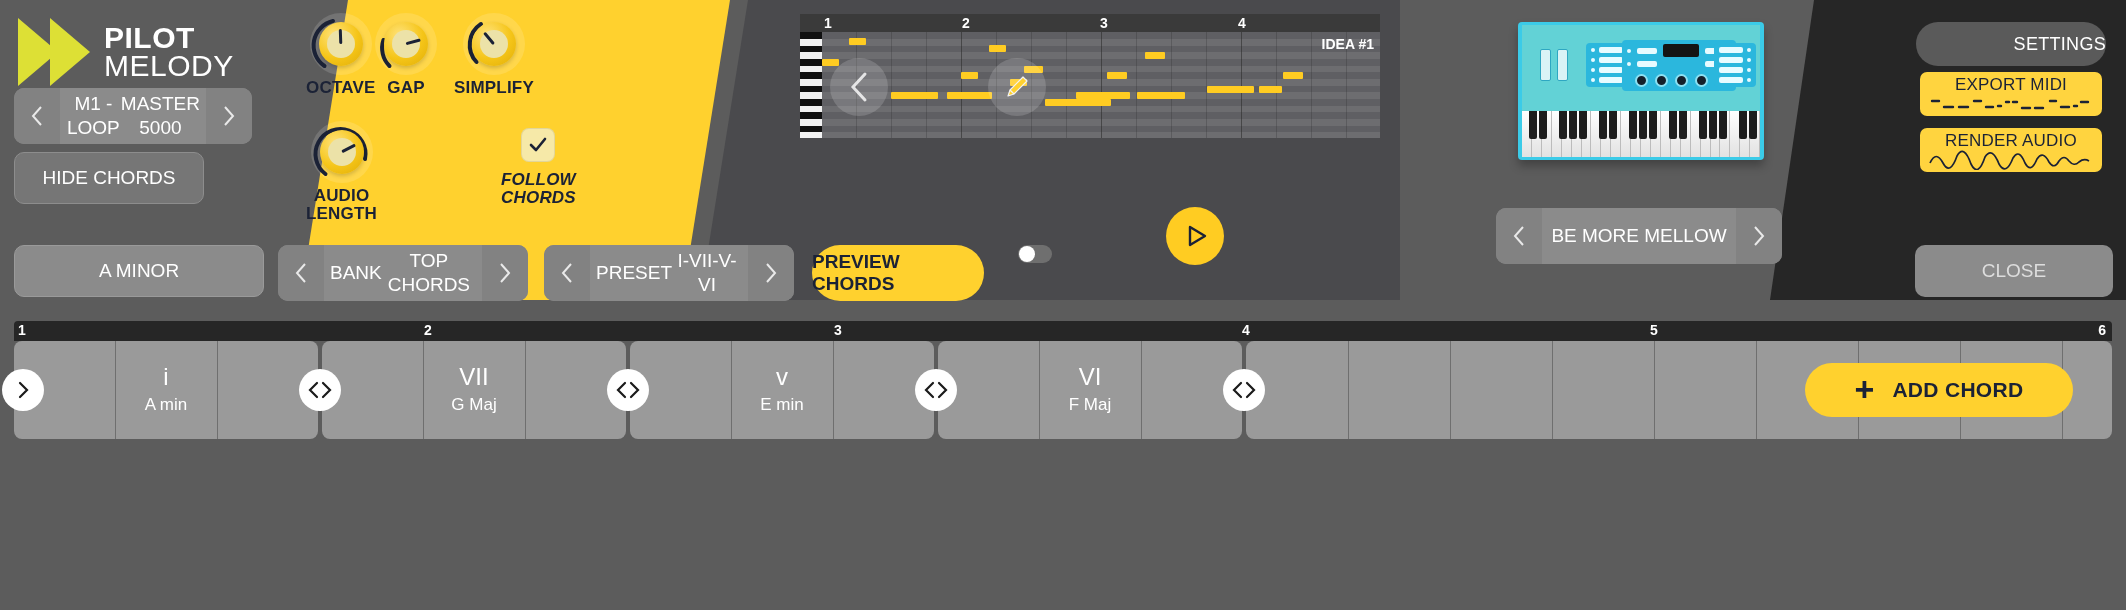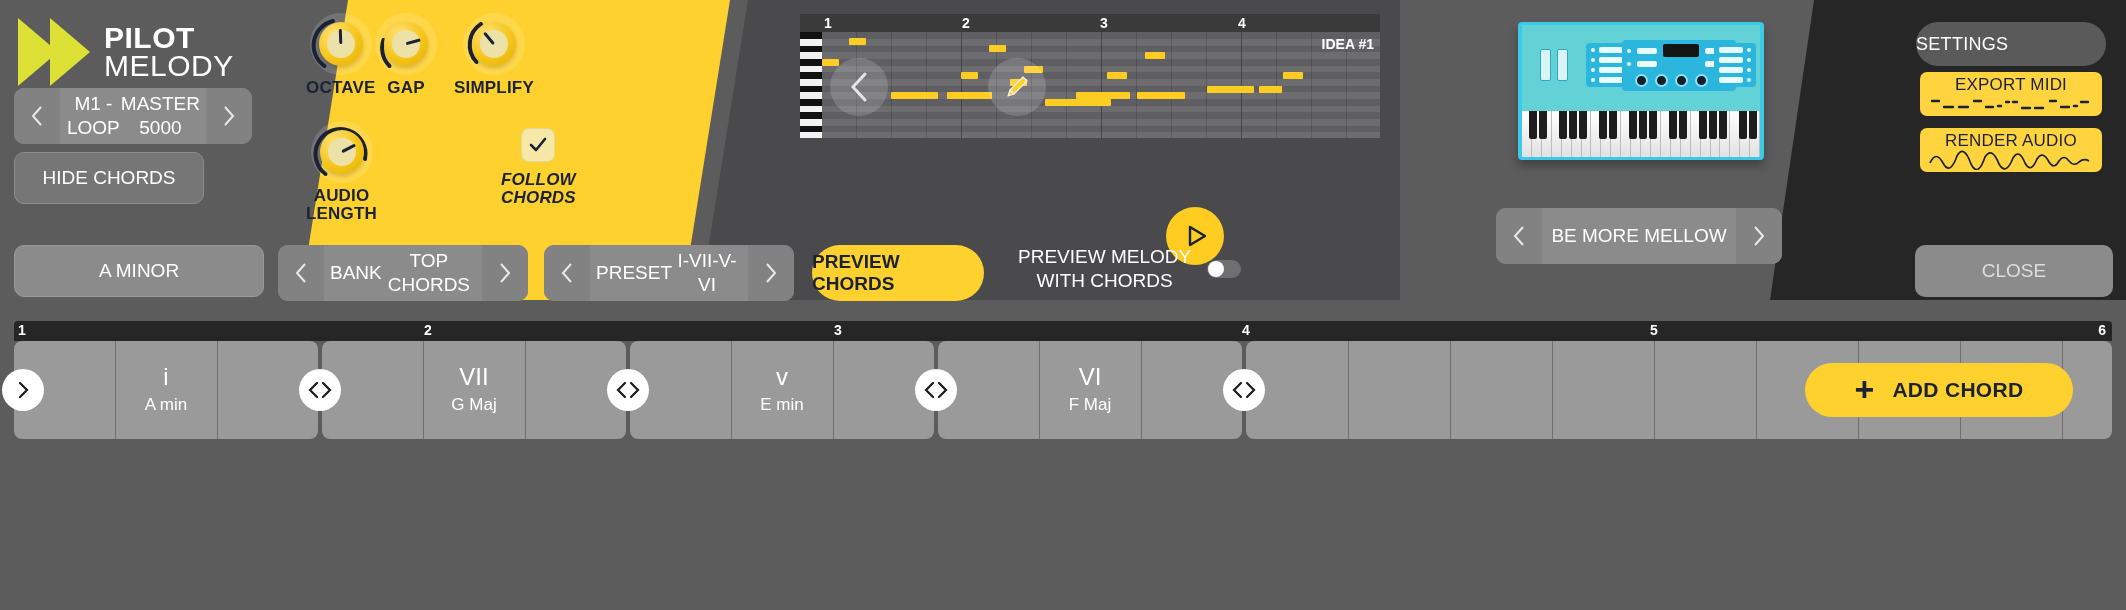--- a/index.html
+++ b/index.html
@@ -176,21 +176,21 @@
   .wkey { flex: 1; border-right: 1px solid #bcbcbc; background: linear-gradient(#ffffff, #e2e2e2); }
   .bkey { position: absolute; top: 0; width: 8px; height: 28px; background: #1d1d1d; border-radius: 0 0 2px 2px; }
 
   
   .mood-select { position: absolute; left: 1496px; top: 208px; width: 286px; height: 56px; }
 
   
   .settings-btn {
     position: absolute; left: 1916px; top: 22px; width: 190px; height: 44px;
     background: #5a5a5a; border-radius: 22px; color: #fff; font-size: 18px;
-    display: flex; align-items: center; justify-content: flex-start; cursor: pointer; letter-spacing:.3px;
+    display: flex; align-items: center; justify-content: flex-end; cursor: pointer; letter-spacing:.3px;
   }
   .yellow-action {
     position: absolute; left: 1920px; width: 182px; height: 44px;
     background: #FFD43F; border-radius: 7px; cursor: pointer; overflow: hidden;
   }
   .yellow-action .cap {
     position: absolute; left: 0; top: 3px; width: 100%; text-align: center;
     color: #1b2236; font-size: 17px; letter-spacing: .2px;
   }
   .yellow-action svg { position: absolute; left: 0; bottom: 2px; }
@@ -670,24 +670,20 @@
           <polyline points="3,3 11,12 3,21" fill="none" stroke="#e9e9e9" stroke-width="2"></polyline>
         </svg>
     </div>
   </div>
 
   <div class="preview-chords-btn">
     <span>PREVIEW CHORDS</span>
   </div>
 
   <div class="preview-melody">
-    <div class="lbl">
-      <span>PREVIEW MELODY</span><br>
-      <span>WITH CHORDS</span>
-    </div>
     <div class="toggle">
       <span class="nub"></span>
     </div>
   </div>
 
   <div class="close-btn">
     <span>CLOSE</span>
   </div>
 
   <div class="timeline">

